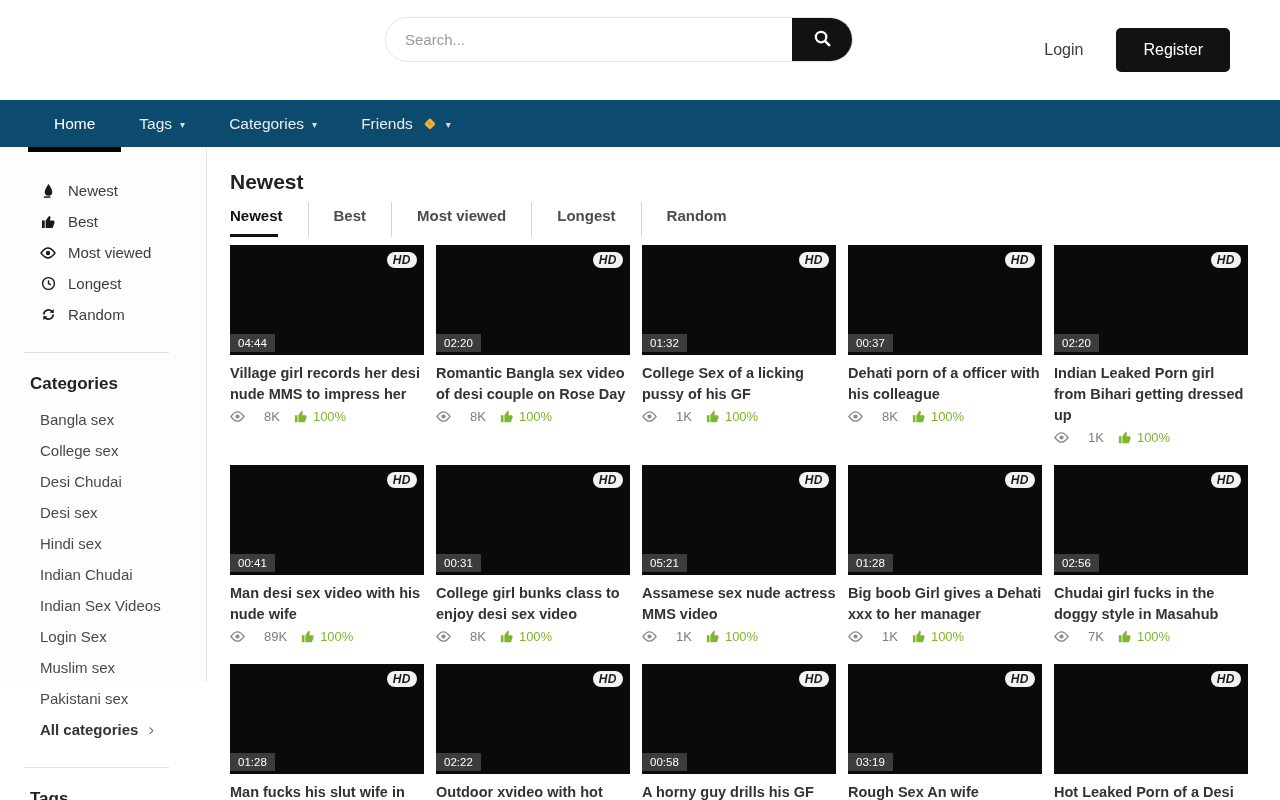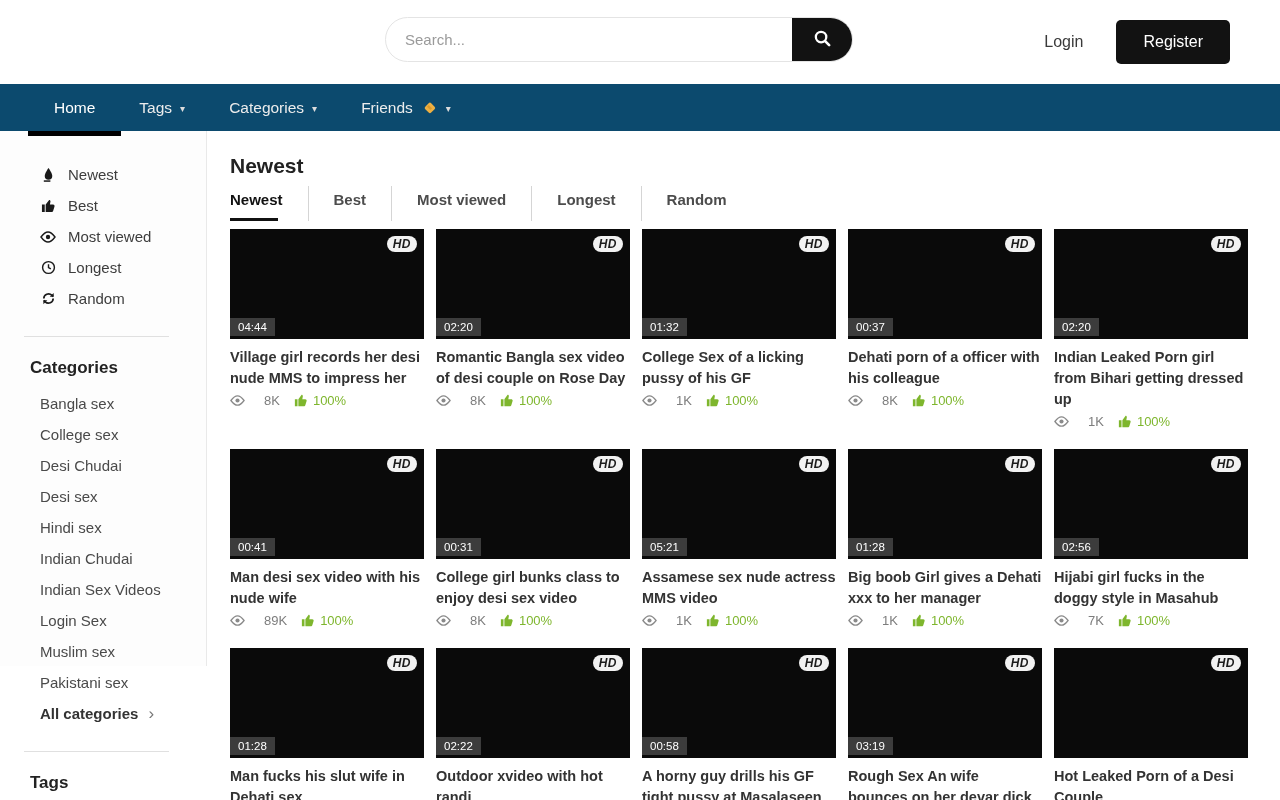--- a/index.html
+++ b/index.html
@@ -5,21 +5,21 @@
   * { box-sizing: border-box; }
   html,body { margin:0; padding:0; }
   body {
     width:1280px; height:800px; overflow:hidden;
     font-family:"Liberation Sans", sans-serif;
     background:#fff; color:#333;
   }
   a { text-decoration:none; color:inherit; cursor:pointer; }
 
   
-  .header { position:relative; height:84px; background:#fff; }
+  .header { position:relative; height:100px; background:#fff; }
   .search-bar {
     position:absolute; left:385px; top:17px; width:468px; height:45px;
     border:1px solid #e4e4e4; border-radius:24px; display:flex;
     overflow:hidden; background:#fff;
   }
   .search-input { flex:1; border:0; outline:0; padding:0 19px; font-size:15px; color:#333; font-family:inherit; background:transparent; }
   .search-input::placeholder { color:#9a9a9a; }
   .search-btn { width:60px; background:#121212; border:0; cursor:pointer; display:flex; align-items:center; justify-content:center; }
   .auth { position:absolute; right:50px; top:0; height:100%; display:flex; align-items:center; gap:33px; }
   .login-link { font-size:16px; color:#3a3a3a; }
@@ -405,21 +405,21 @@
       </span>
       <span class="rating">100%</span>
     </div>
   </div>
 
   <div class="card">
     <div class="thumb">
       <span class="hd-badge">HD</span>
       <span class="duration">02:56</span>
     </div>
-    <div class="v-title">Hijabi girl fucks in the doggy style in Masahub</div>
+    <div class="v-title">Chudai girl fucks in the doggy style in Masahub</div>
     <div class="v-stats">
       <span class="eye-ic">
         <svg viewBox="0 0 16 16" width="15" height="15">
                 <path d="M1 8c2.5-3.4 4.9-5 7-5s4.5 1.6 7 5c-2.5 3.4-4.9 5-7 5S3.5 11.4 1 8z" fill="none" stroke="#8a8a8a" stroke-width="1.4"></path>
                 <circle cx="8" cy="8" r="2.2" fill="#8a8a8a"></circle>
               </svg>
       </span>
       <span class="views">7K</span>
       <span class="thumb-ic">
         <svg viewBox="0 0 16 16" width="14" height="14" fill="#7eb62d">

